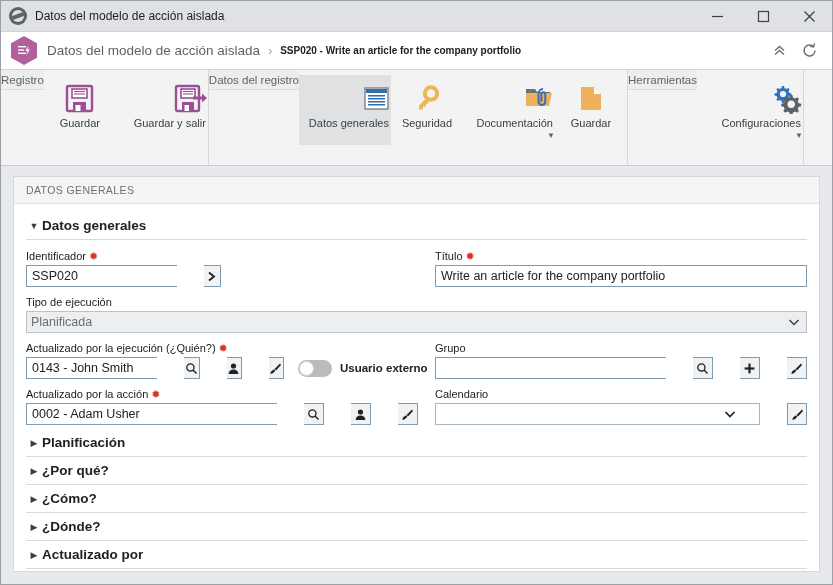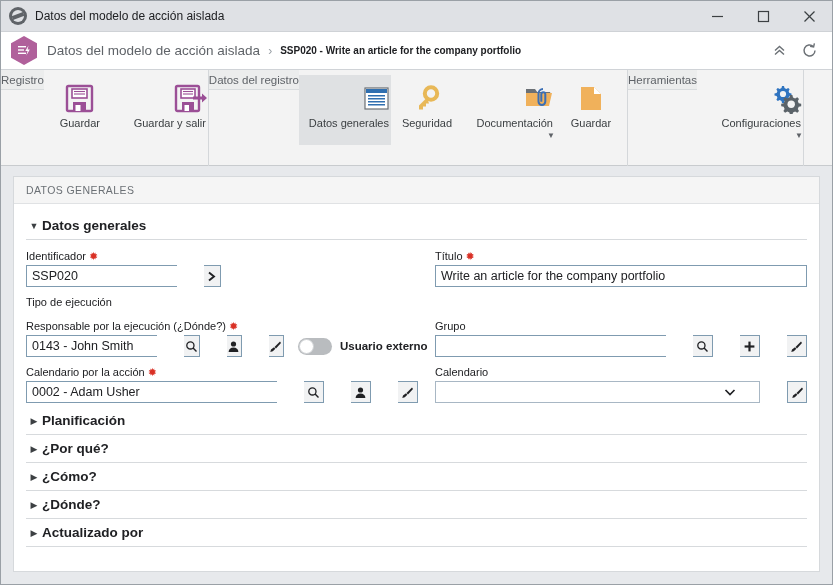--- a/index.html
+++ b/index.html
@@ -446,27 +446,39 @@
                 <input class="txt" type="text" value="Write an article for the company portfolio" style="">
               </div>
             </div>
           </div>
 
           <div class="row">
             <div class="col right">
               <div class="flabel">
                 <span>Tipo de ejecución</span>
               </div>
+              <div class="fieldwrap">
+                <div class="selwrap">
+                  <select class="sel disabled">
+                    <option>Planificada</option>
+                  </select>
+                  <div class="chev">
+                    <svg class="ic" width="12" height="12" viewBox="0 0 12 12">
+                        <polyline points="1.5,4 6,8.5 10.5,4" fill="none" stroke="#3c4043" stroke-width="1.5"></polyline>
+                      </svg>
+                  </div>
+                </div>
+              </div>
             </div>
           </div>
 
           <div class="row">
             <div class="col left">
               <div class="flabel">
-                <span>Responsable por la ejecución (¿Dónde?)</span>
+                <span>Actualizado por la ejecución (¿Quién?)</span>
                 <span class="req">✹</span>
               </div>
               <div style="display:flex; align-items:center;">
                 <div class="fieldwrap" style="width:258px">
                   <input class="txt nb" type="text" value="0143 - John Smith" style="">
                   <div class="sidebtn">
                     <svg class="ic" width="13" height="13" viewBox="0 0 13 13">
                         <circle cx="5.4" cy="5.4" r="3.6" fill="none" stroke="#202124" stroke-width="1.3"></circle>
                         <line x1="8.1" y1="8.1" x2="11.5" y2="11.5" stroke="#202124" stroke-width="1.4"></line>
                       </svg>
@@ -516,21 +528,21 @@
                       <path d="M5 7.3 L2 9.5 L1.3 12 L3.8 11.3 L6.4 8.7 z" fill="#202124"></path>
                     </svg>
                 </div>
               </div>
             </div>
           </div>
 
           <div class="row" style="margin-bottom:4px">
             <div class="col left">
               <div class="flabel">
-                <span>Calendario por la acción</span>
+                <span>Actualizado por la acción</span>
                 <span class="req">✹</span>
               </div>
               <div class="fieldwrap" style="width:392px">
                 <input class="txt nb" type="text" value="0002 - Adam Usher" style="">
                 <div class="sidebtn">
                   <svg class="ic" width="13" height="13" viewBox="0 0 13 13">
                       <circle cx="5.4" cy="5.4" r="3.6" fill="none" stroke="#202124" stroke-width="1.3"></circle>
                       <line x1="8.1" y1="8.1" x2="11.5" y2="11.5" stroke="#202124" stroke-width="1.4"></line>
                     </svg>
                 </div>

